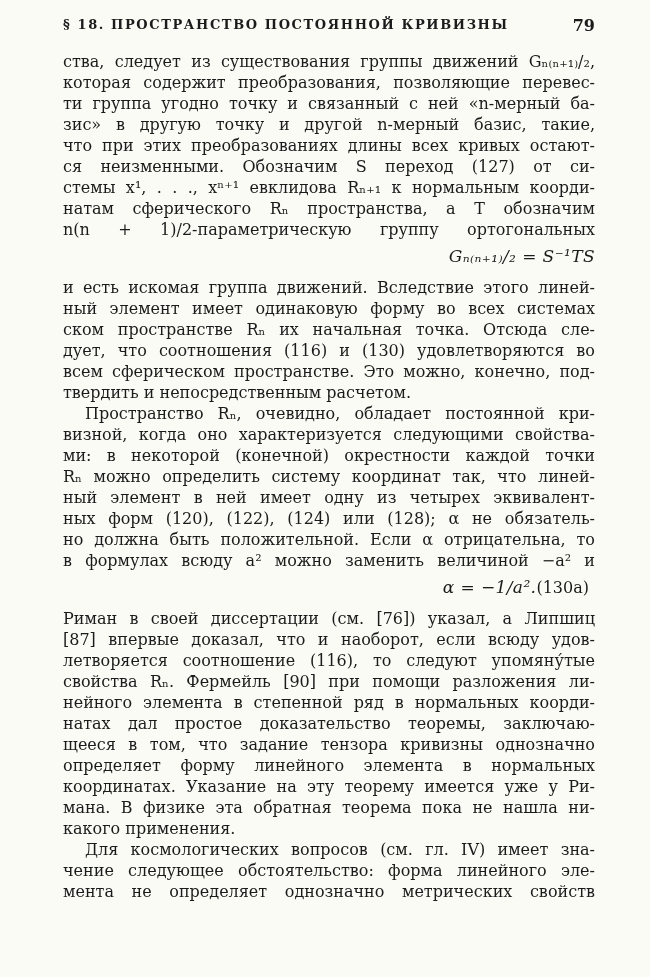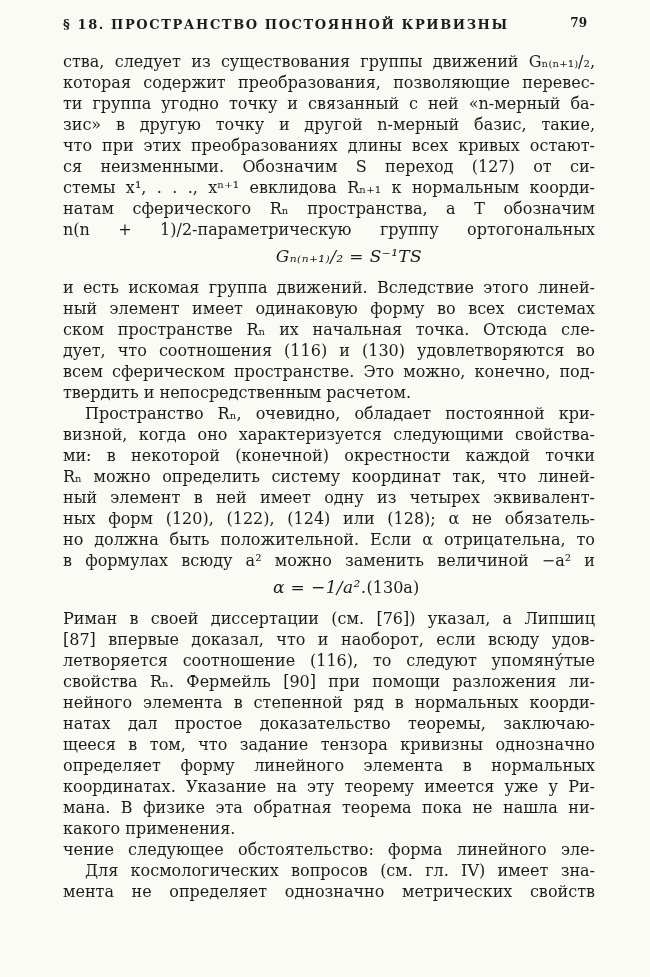--- a/index.html
+++ b/index.html
@@ -28,23 +28,23 @@
   }
   .head-title {
     display: block;
     font-weight: bold;
     font-size: 13px;
     letter-spacing: 1.6px;
     white-space: nowrap;
   }
   .page-num {
     position: absolute;
-    right: 8px; top: -1px;
+    right: 0; top: -1px;
     font-weight: bold;
-    font-size: 12px;
+    font-size: 16px;
     letter-spacing: 0;
   }
   .text-body {
     width: 532px;
     margin: 12px 0 0 63px;
     font-size: 16px;
     line-height: 21px;
     text-rendering: optimizeLegibility;
   }
   .para { margin: 0; }
@@ -52,21 +52,21 @@
     text-align: justify;
     text-align-last: justify;
     white-space: normal;
     height: 21px;
     overflow: hidden;
   }
   .line.indent { text-indent: 22px; }
   .line.last { text-align-last: left; }
   .formula-row {
     display: flex;
-    justify-content: center;
+    justify-content: flex-end;
     align-items: baseline;
     margin: 6px 0 7px 0;
     height: 24px;
   }
   .formula {
     margin-left: 40px;
     font-style: italic;
     font-size: 17px;
     letter-spacing: 0.4px;
   }
@@ -128,18 +128,18 @@
         <div class="line">свойства Rₙ. Фермейль [90] при помощи разложения ли-</div>
         <div class="line">нейного элемента в степенной ряд в нормальных коорди-</div>
         <div class="line">натах дал простое доказательство теоремы, заключаю-</div>
         <div class="line">щееся в том, что задание тензора кривизны однозначно</div>
         <div class="line">определяет форму линейного элемента в нормальных</div>
         <div class="line">координатах. Указание на эту теорему имеется уже у Ри-</div>
         <div class="line">мана. В физике эта обратная теорема пока не нашла ни-</div>
         <div class="line last">какого применения.</div>
       </div>
       <div class="para">
+        <div class="line indent">Для космологических вопросов (см. гл. IV) имеет зна-</div>
         <div class="line">чение следующее обстоятельство: форма линейного эле-</div>
-        <div class="line indent">Для космологических вопросов (см. гл. IV) имеет зна-</div>
         <div class="line">мента не определяет однозначно метрических свойств</div>
       </div>
     </div>
 </div>
 
 </body></html>

